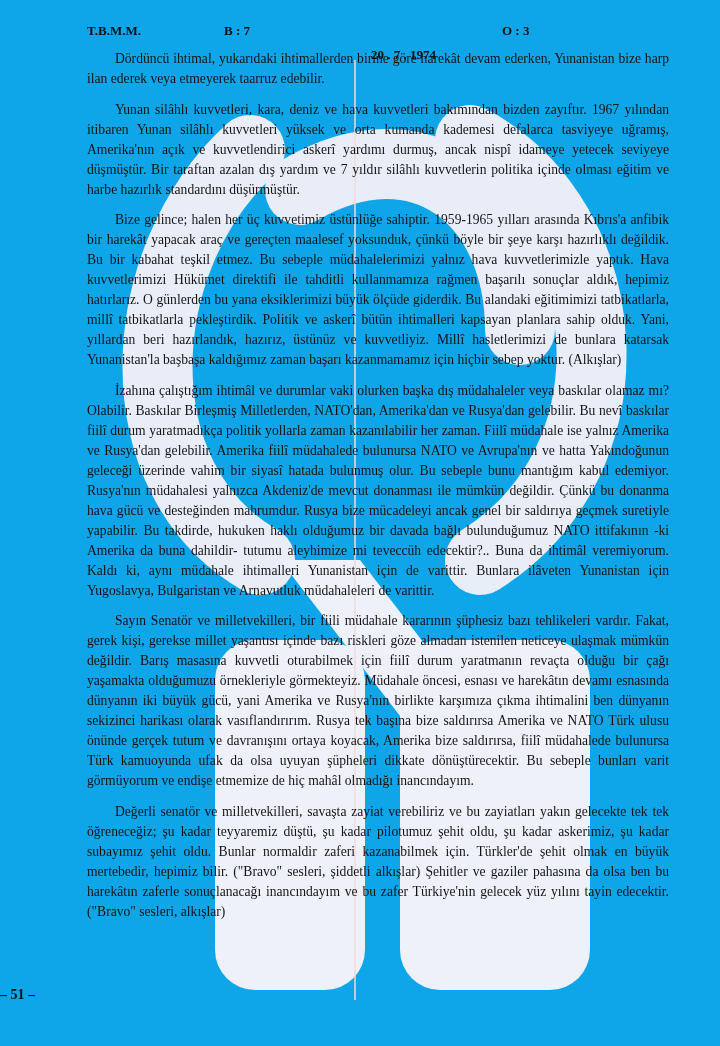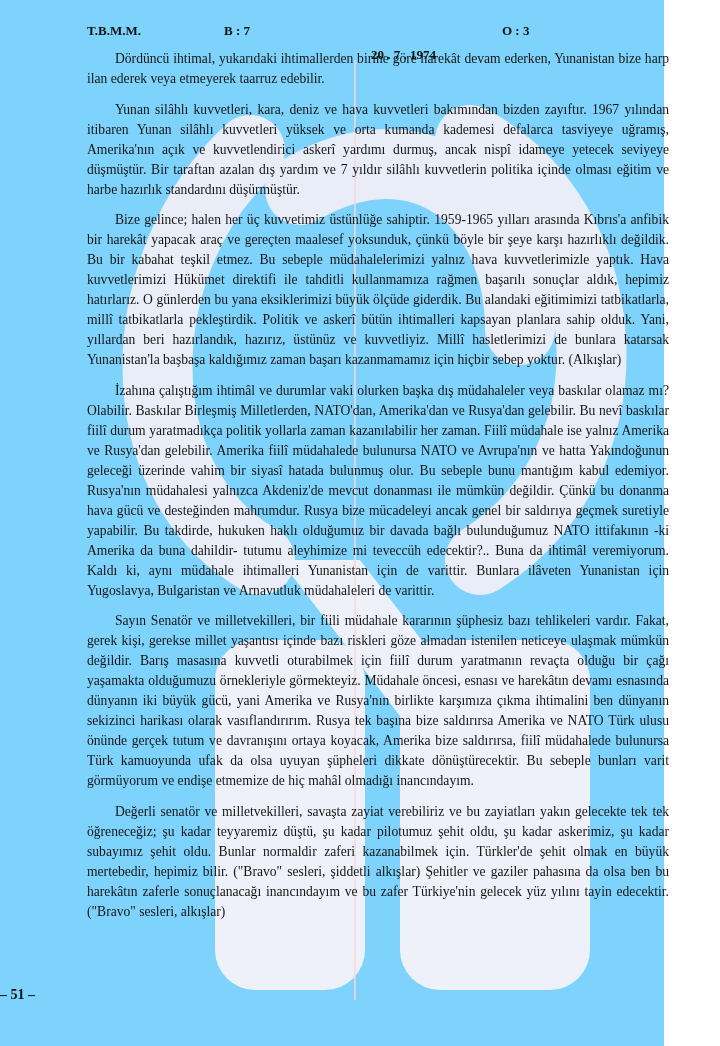--- a/index.html
+++ b/index.html
@@ -1,17 +1,17 @@
 <!DOCTYPE html>
 <html><head>
   <meta charset="utf-8">
   <style>
     html, body { margin: 0; padding: 0; background: #ffffff; }
     body { width: 720px; height: 1046px; position: relative; overflow: hidden; }
-    .page { position: absolute; left: 0; top: 0; width: 664px; height: 1046px; background: #7dd3fc; }
+    .page { position: absolute; left: 0; top: 0; width: 720px; height: 1046px; background: #0ea5e9; }
     .watermark { position: absolute; left: 0; top: 0; width: 720px; height: 1046px; z-index: 0; }
     .header {
       position: absolute; top: 23px; left: 87px; width: 620px; height: 20px;
       font-family: "Liberation Serif", serif; font-weight: bold; font-size: 13px; color: #111;
       z-index: 2;
     }
     .header span { position: absolute; top: 0; white-space: nowrap; }
     .h-org { left: 0; }
     .h-b { left: 137px; }
     .h-date { left: 284px; margin-top: 24px; }

